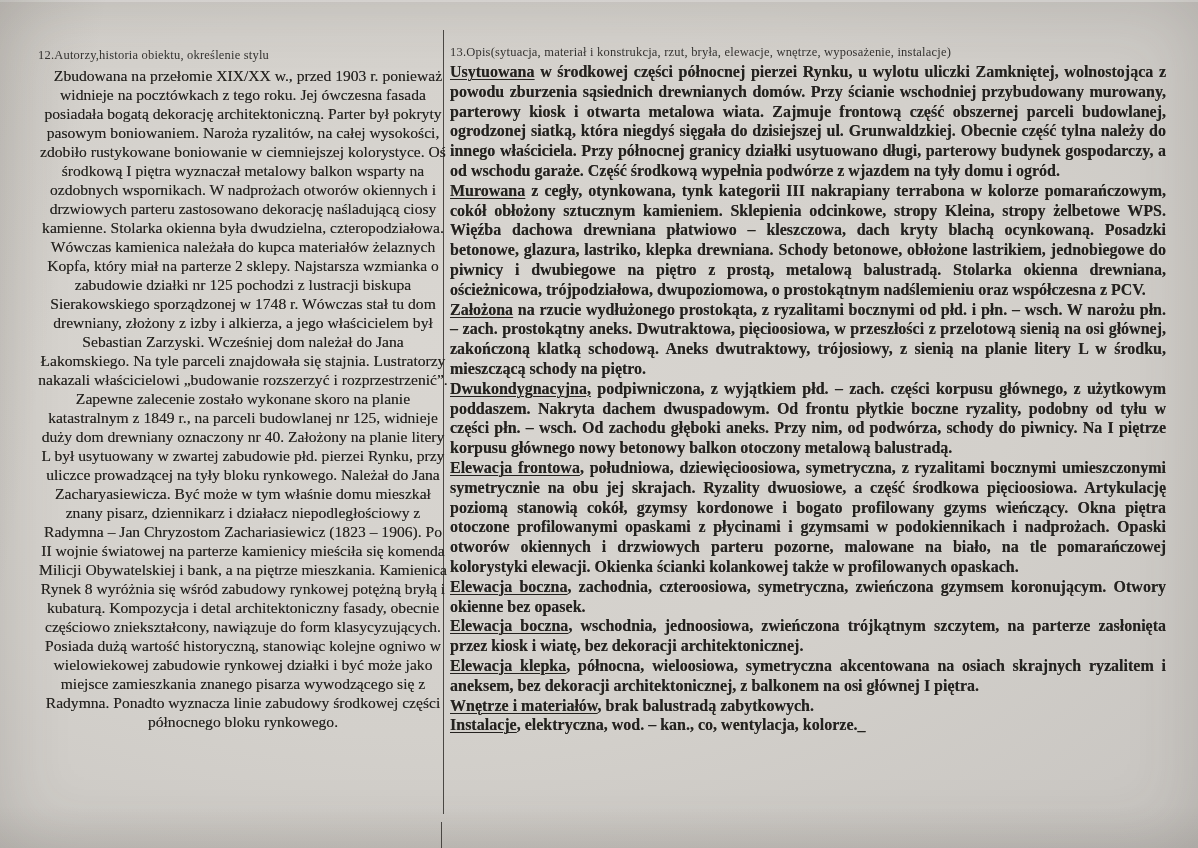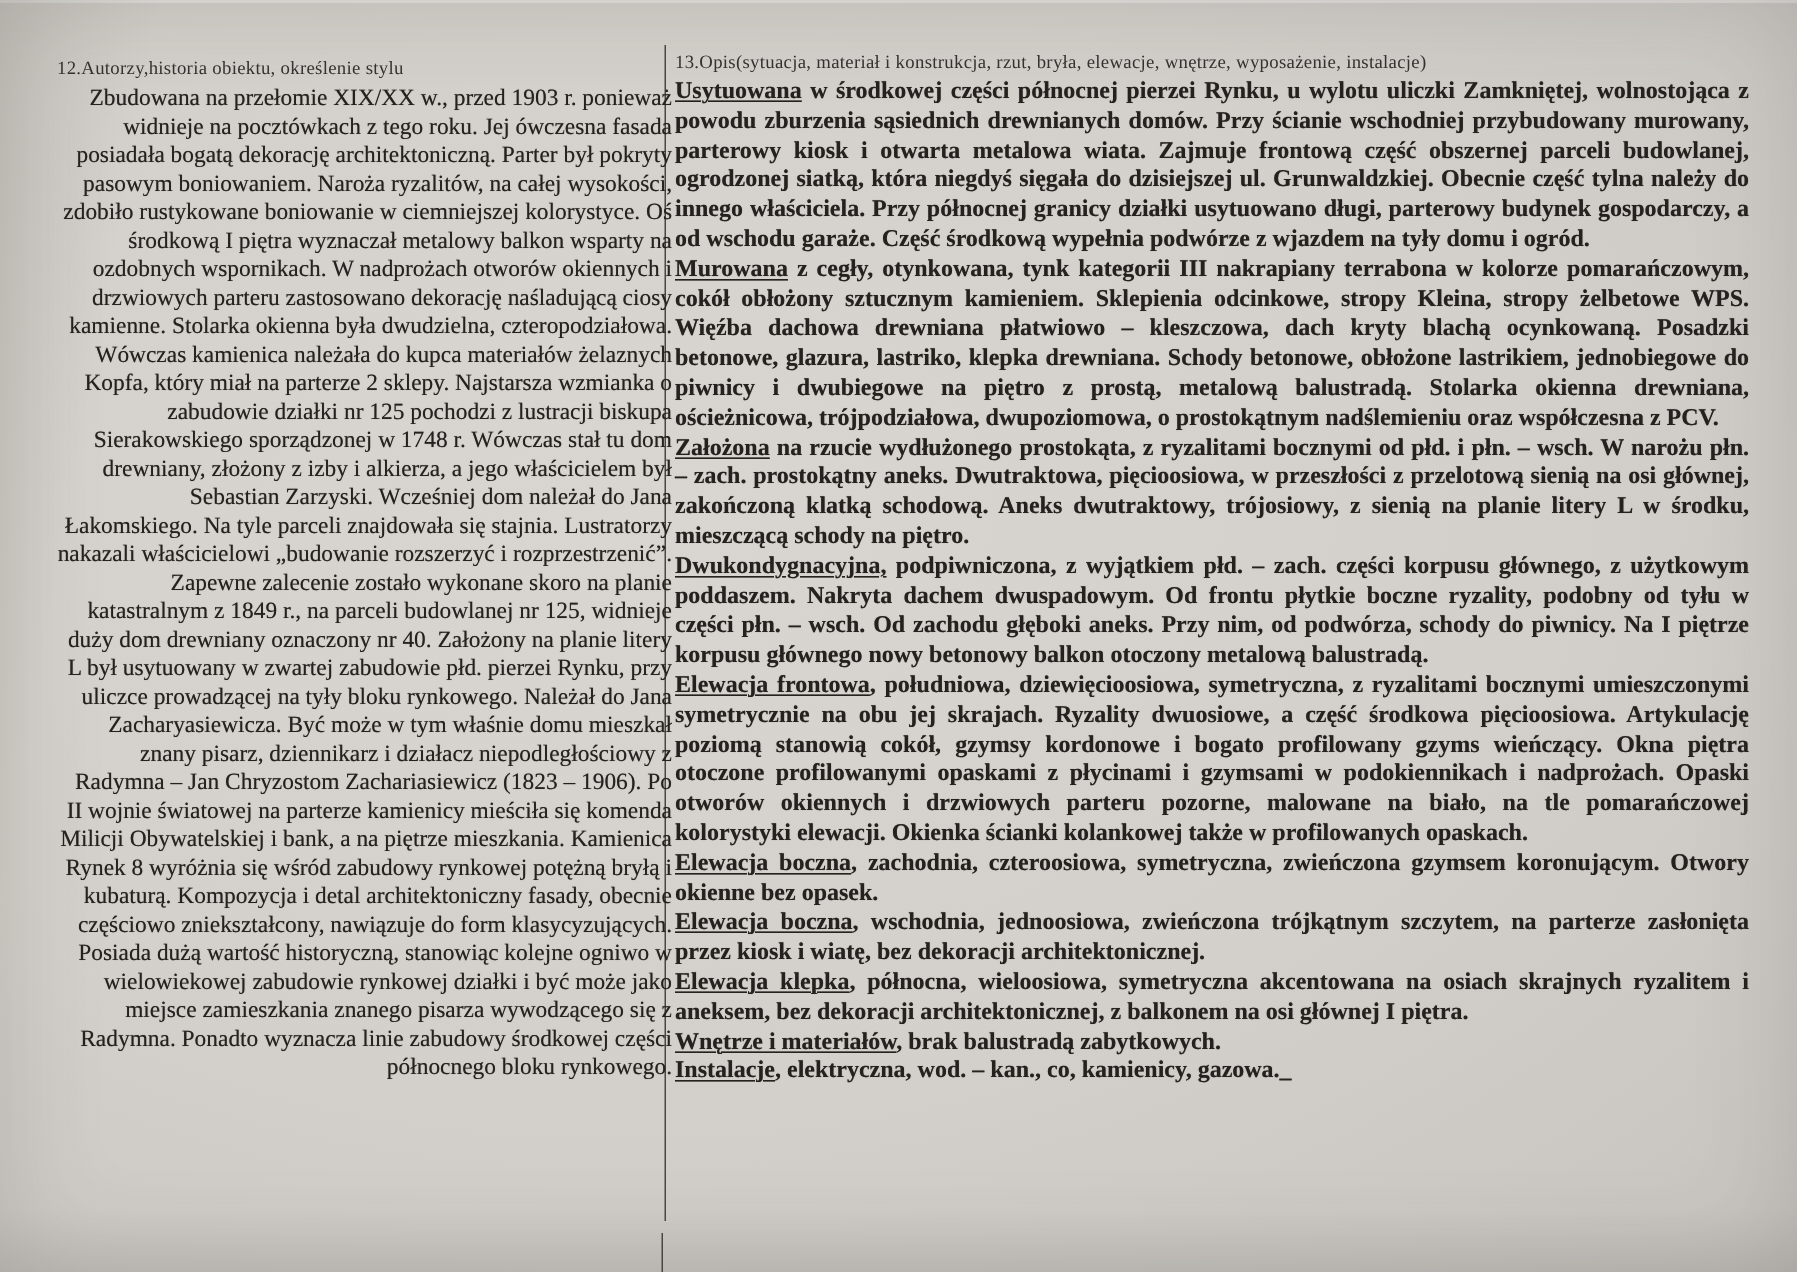--- a/index.html
+++ b/index.html
@@ -7,36 +7,36 @@
     position:relative;
     width:1198px;height:848px;
     background:radial-gradient(ellipse at 35% 40%, #d9d6d1 0%, #d3d0cb 55%, #c7c4c0 100%);
     box-shadow:inset 0 0 70px rgba(60,55,48,0.18), inset 0 2px 0 rgba(255,255,255,0.35);
     overflow:hidden;
     font-family:"Liberation Serif","DejaVu Serif",serif;
     color:#24221f;
   }
   .col{position:absolute;top:0;}
   .col-left{left:38px;width:410px;}
-  .col-right{left:450px;width:716px;}
+  .col-right{left:450px;width:716px;margin-top:11px;}
   .section-header{
     font-family:"Liberation Serif","DejaVu Serif",serif;
     font-size:12.5px;
     line-height:14px;
     color:#343230;
     letter-spacing:0.2px;
     white-space:nowrap;
   }
-  .col-left .section-header{margin-top:38px;}
+  .col-left .section-header{margin-top:48px;}
   .col-right .section-header{margin-top:34px;}
   .body-text{
     font-size:15.6px;
     line-height:19px;
     margin-top:4px;
-    text-align:right;
+    text-align:center;
     text-indent:10px;
     text-shadow:0 0 0.5px rgba(35,32,28,0.55);
   }
   .desc{
     margin-top:3px;
     font-size:16px;
     line-height:19.8px;
     text-align:justify;
     text-shadow:0 0 0.5px rgba(35,32,28,0.55);
     font-weight:bold;
@@ -86,17 +86,17 @@
     <div class="desc">
       <p><span class="lead">Usytuowana</span><span> w środkowej części północnej pierzei Rynku, u wylotu uliczki Zamkniętej, wolnostojąca z powodu zburzenia sąsiednich drewnianych domów. Przy ścianie wschodniej przybudowany murowany, parterowy kiosk i otwarta metalowa wiata. Zajmuje frontową część obszernej parceli budowlanej, ogrodzonej siatką, która niegdyś sięgała do dzisiejszej ul. Grunwaldzkiej. Obecnie część tylna należy do innego właściciela. Przy północnej granicy działki usytuowano długi, parterowy budynek gospodarczy, a od wschodu garaże. Część środkową wypełnia podwórze z wjazdem na tyły domu i ogród.</span></p>
       <p><span class="lead">Murowana</span><span> z cegły, otynkowana, tynk kategorii III nakrapiany terrabona w kolorze pomarańczowym, cokół obłożony sztucznym kamieniem. Sklepienia odcinkowe, stropy Kleina, stropy żelbetowe WPS. Więźba dachowa drewniana płatwiowo – kleszczowa, dach kryty blachą ocynkowaną. Posadzki betonowe, glazura, lastriko, klepka drewniana. Schody betonowe, obłożone lastrikiem, jednobiegowe do piwnicy i dwubiegowe na piętro z prostą, metalową balustradą. Stolarka okienna drewniana, ościeżnicowa, trójpodziałowa, dwupoziomowa, o prostokątnym nadślemieniu oraz współczesna z PCV.</span></p>
       <p><span class="lead">Założona</span><span> na rzucie wydłużonego prostokąta, z ryzalitami bocznymi od płd. i płn. – wsch. W narożu płn. – zach. prostokątny aneks. Dwutraktowa, pięcioosiowa, w przeszłości z przelotową sienią na osi głównej, zakończoną klatką schodową. Aneks dwutraktowy, trójosiowy, z sienią na planie litery L w środku, mieszczącą schody na piętro.</span></p>
       <p><span class="lead">Dwukondygnacyjna,</span><span> podpiwniczona, z wyjątkiem płd. – zach. części korpusu głównego, z użytkowym poddaszem. Nakryta dachem dwuspadowym. Od frontu płytkie boczne ryzality, podobny od tyłu w części płn. – wsch. Od zachodu głęboki aneks. Przy nim, od podwórza, schody do piwnicy. Na I piętrze korpusu głównego nowy betonowy balkon otoczony metalową balustradą.</span></p>
       <p><span class="lead">Elewacja frontowa</span><span>, południowa, dziewięcioosiowa, symetryczna, z ryzalitami bocznymi umieszczonymi symetrycznie na obu jej skrajach. Ryzality dwuosiowe, a część środkowa pięcioosiowa. Artykulację poziomą stanowią cokół, gzymsy kordonowe i bogato profilowany gzyms wieńczący. Okna piętra otoczone profilowanymi opaskami z płycinami i gzymsami w podokiennikach i nadprożach. Opaski otworów okiennych i drzwiowych parteru pozorne, malowane na biało, na tle pomarańczowej kolorystyki elewacji. Okienka ścianki kolankowej także w profilowanych opaskach.</span></p>
       <p><span class="lead">Elewacja boczna</span><span>, zachodnia, czteroosiowa, symetryczna, zwieńczona gzymsem koronującym. Otwory okienne bez opasek.</span></p>
       <p><span class="lead">Elewacja boczna</span><span>, wschodnia, jednoosiowa, zwieńczona trójkątnym szczytem, na parterze zasłonięta przez kiosk i wiatę, bez dekoracji architektonicznej.</span></p>
       <p><span class="lead">Elewacja klepka</span><span>, północna, wieloosiowa, symetryczna akcentowana na osiach skrajnych ryzalitem i aneksem, bez dekoracji architektonicznej, z balkonem na osi głównej I piętra.</span></p>
       <p><span class="lead">Wnętrze i materiałów</span><span>, brak balustradą zabytkowych.</span></p>
-      <p><span class="lead">Instalacje</span><span>, elektryczna, wod. – kan., co, kamienicy, gazowa._</span></p>
+      <p><span class="lead">Instalacje</span><span>, elektryczna, wod. – kan., co, wentylacja, kolorze._</span></p>
     </div>
   </div>
 
 </div>
 
 </body></html>

